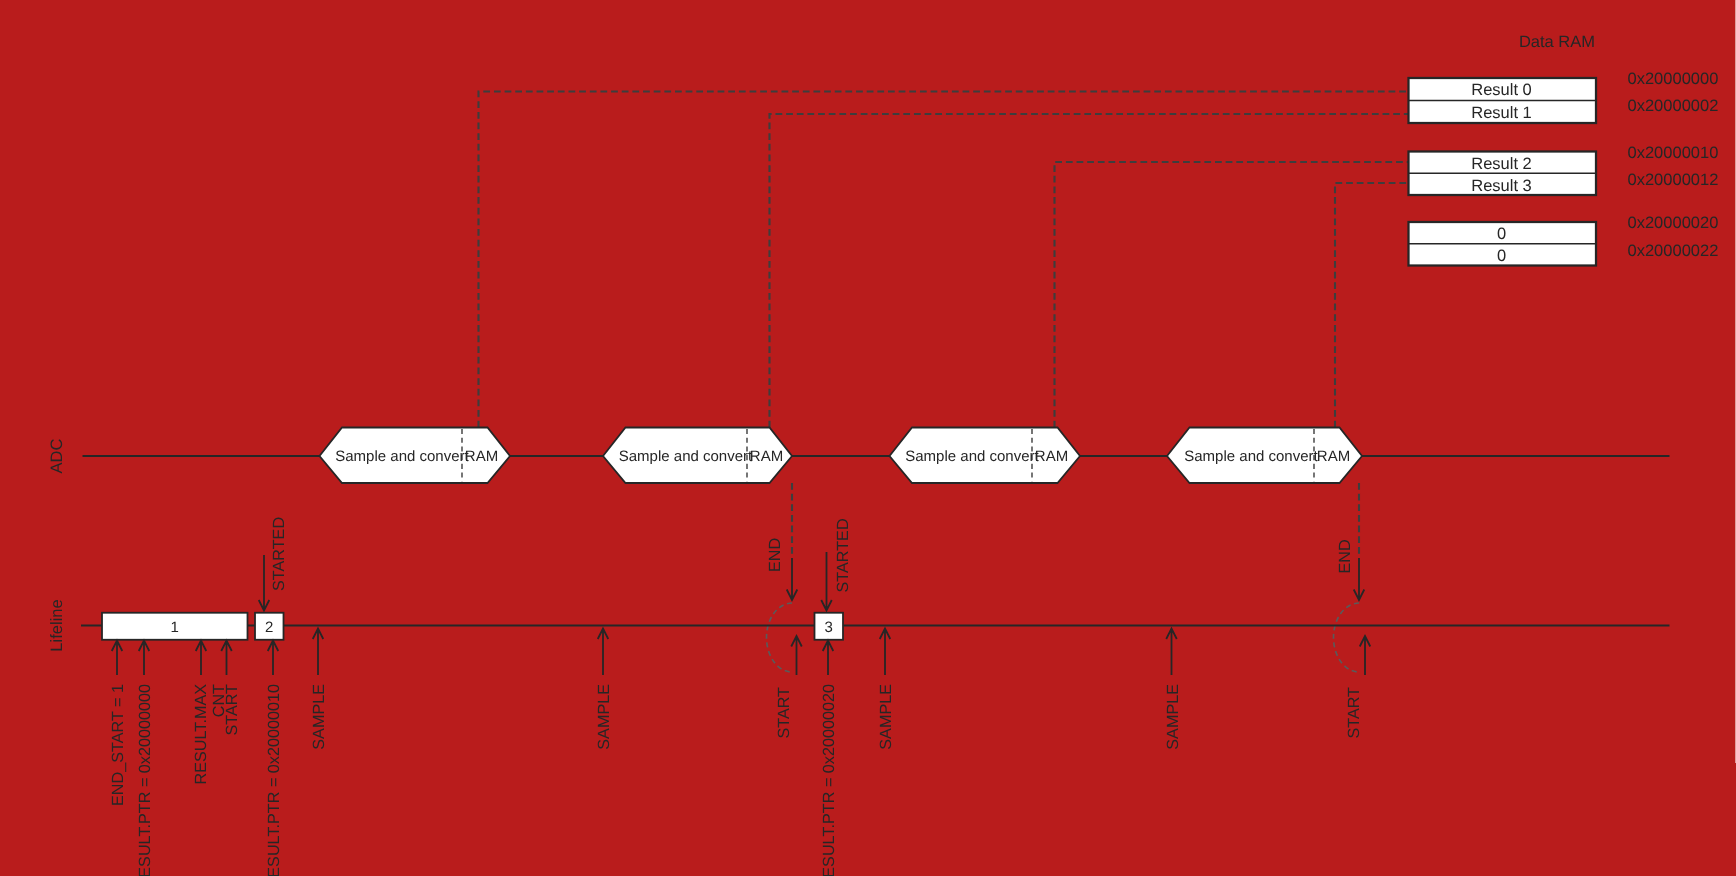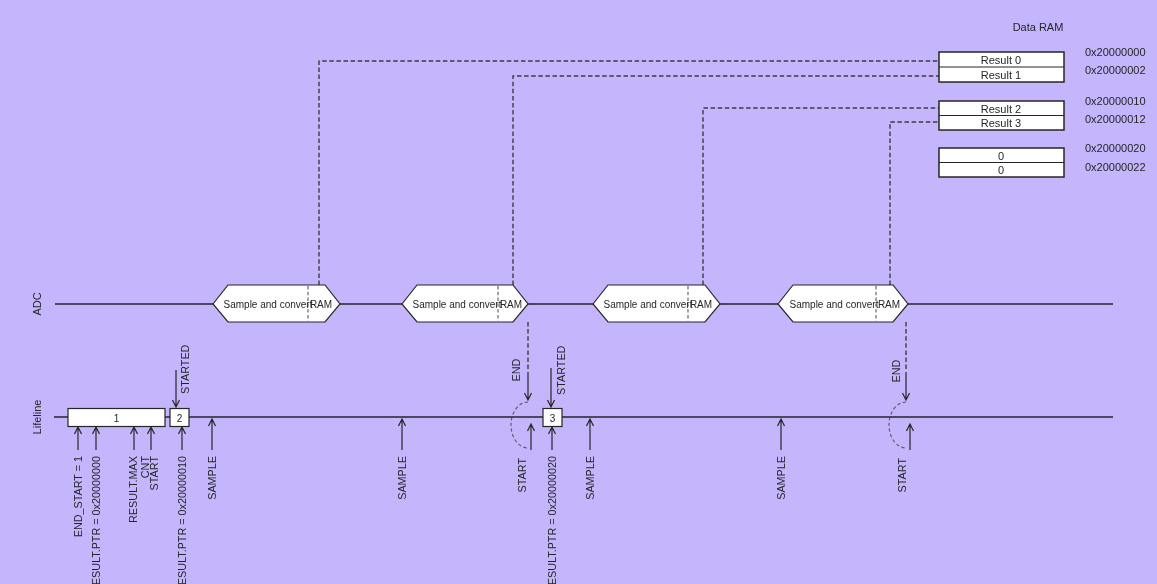--- a/index.html
+++ b/index.html
@@ -1,16 +1,16 @@
 <!DOCTYPE html>
 <html><head>
 <meta charset="utf-8">
 <style>
   html,body{margin:0;padding:0;background:#ffffff;}
-  .stage{position:relative;width:1157px;height:584px;background:#c4b5fd;overflow:hidden;
+  .stage{position:relative;width:1157px;height:584px;background:#b91c1c;overflow:hidden;
          font-family:"Liberation Sans", sans-serif;text-align:right;}
   svg text{fill:#262626;font-family:"Liberation Sans", sans-serif;}
   .t11{font-size:11px;}
   .t10{font-size:10px;}
   .tEvt{font-size:10.8px;}
   .tNum{font-size:10px;}
   .ln{stroke:#262626;stroke-width:1.3;fill:none;}
   .shape{fill:#ffffff;stroke:#262626;stroke-width:1.2;}
   .bank{fill:#ffffff;stroke:#262626;stroke-width:1.5;}
   .thin{stroke:#262626;stroke-width:1.1;fill:none;}

